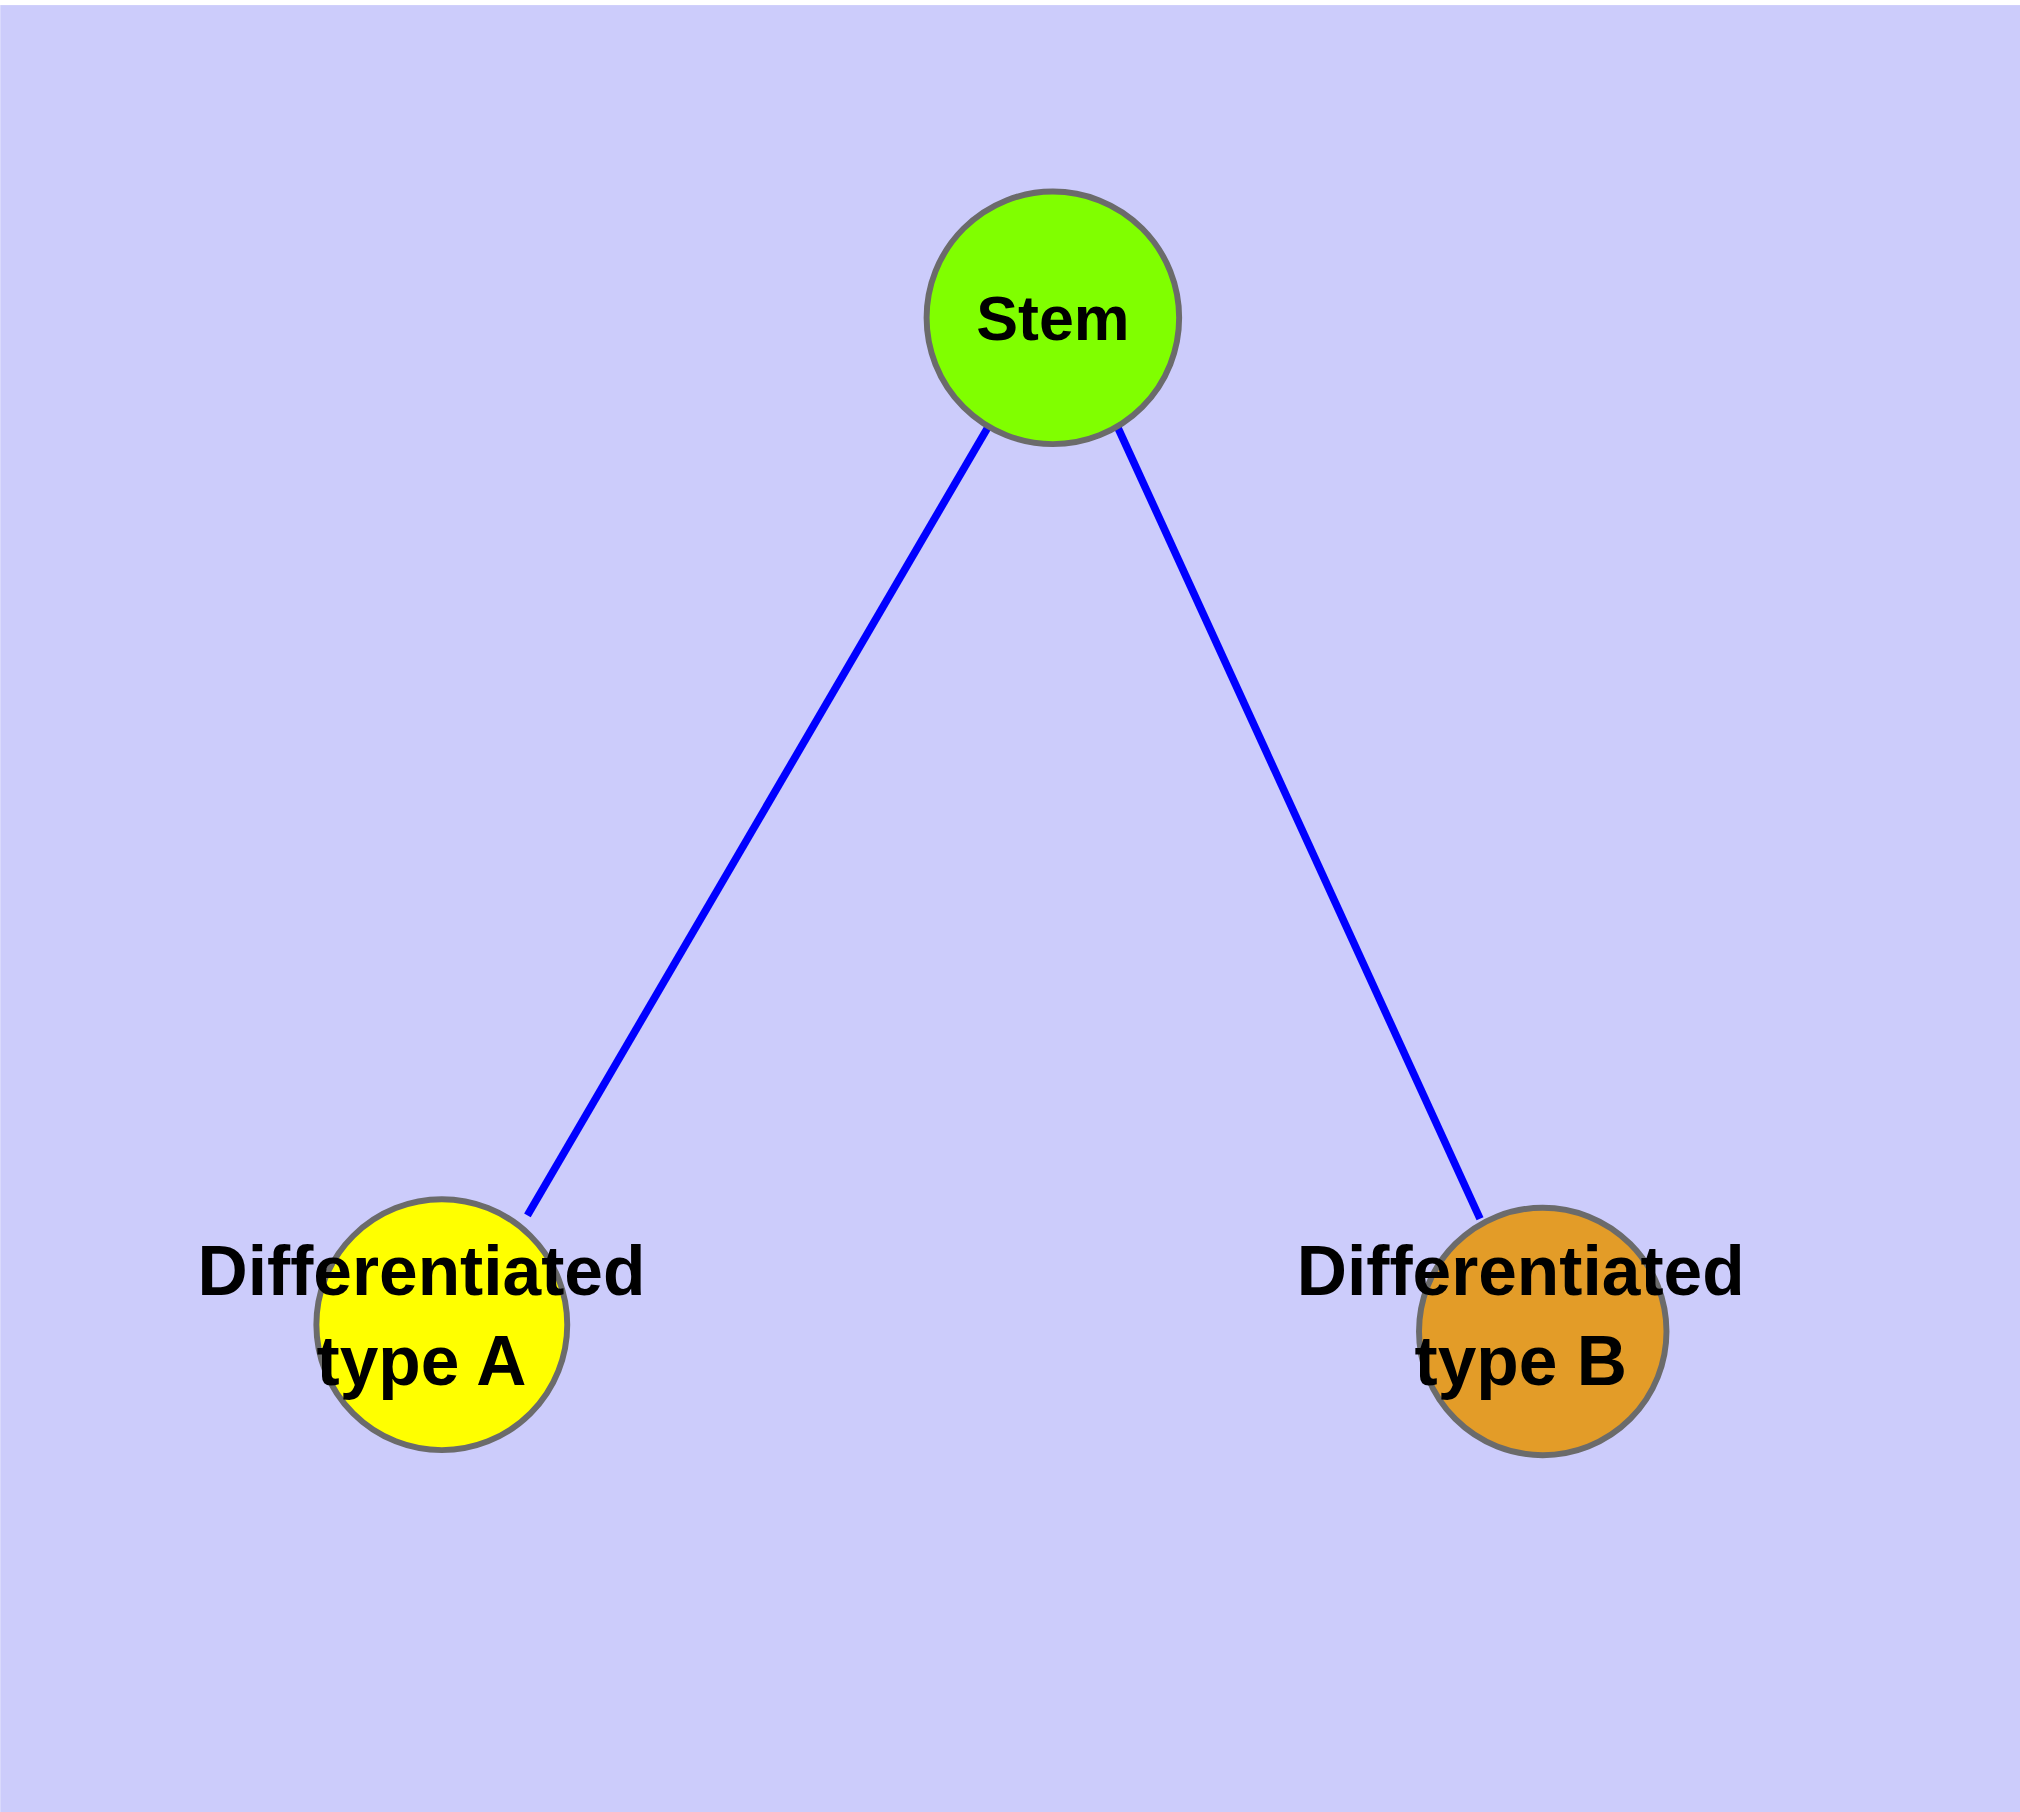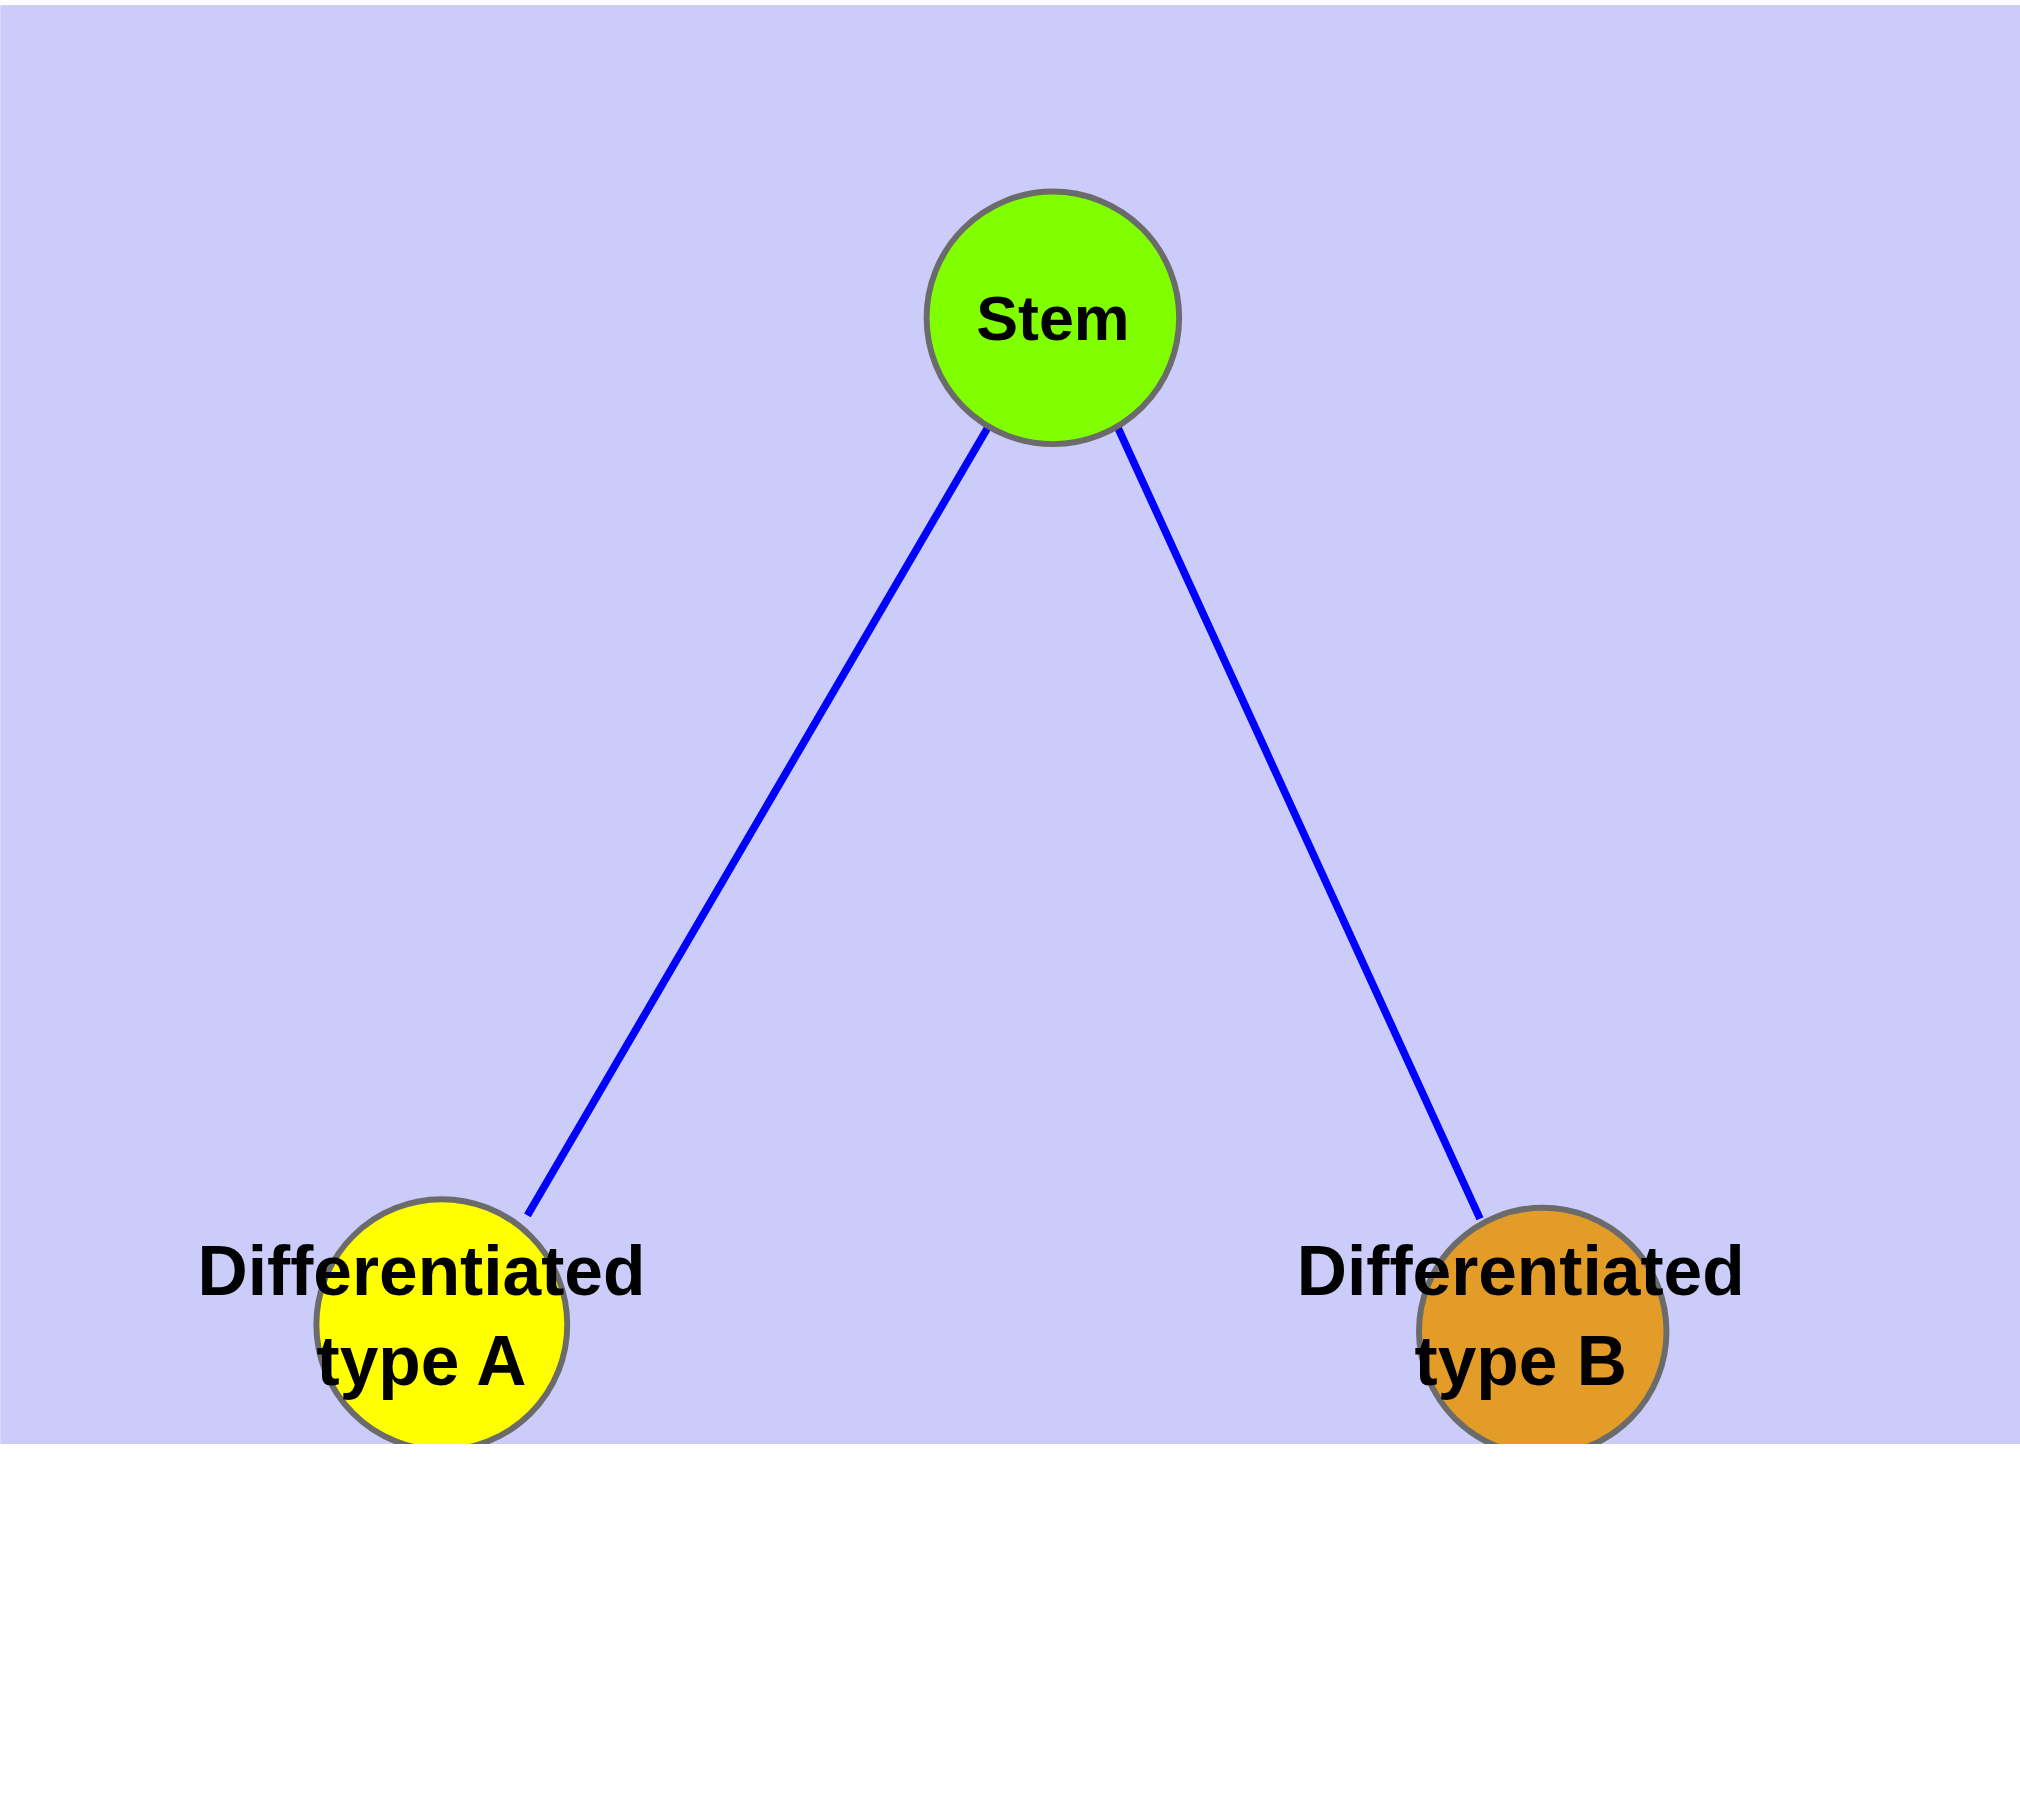--- a/index.html
+++ b/index.html
@@ -6,21 +6,21 @@
     margin: 0;
     padding: 0;
     background: #ffffff;
   }
   body {
     font-family: "Liberation Sans", sans-serif;
   }
   #canvas {
     position: relative;
     width: 2021px;
-    height: 1444px;
+    height: 1812px;
     overflow: hidden;
     background: #ffffff;
   }
   #graph-svg {
     display: block;
     width: 2021px;
     height: 1812px;
   }
   .node-label {
     font-family: "Liberation Sans", sans-serif;

